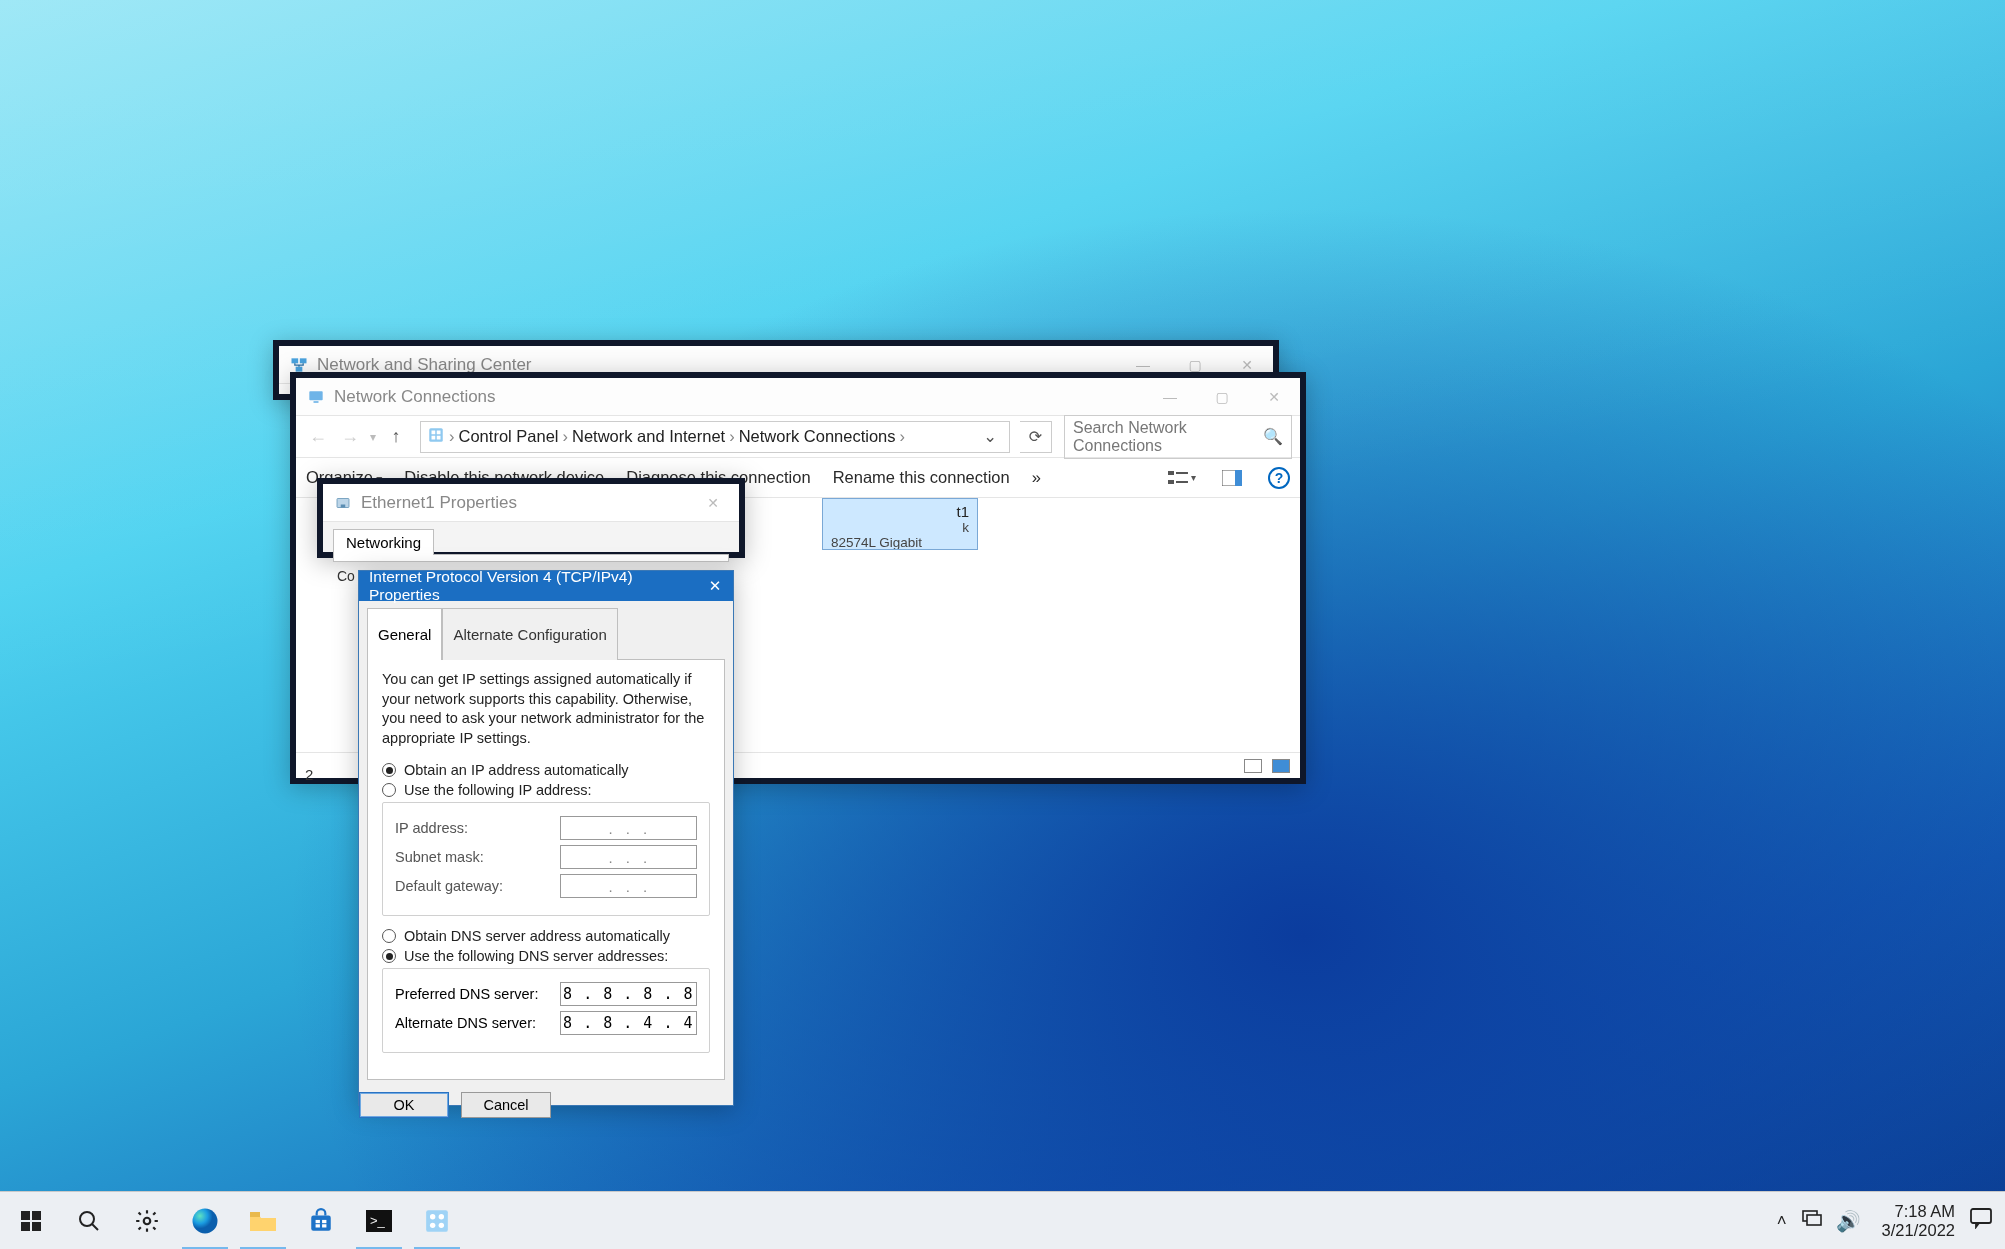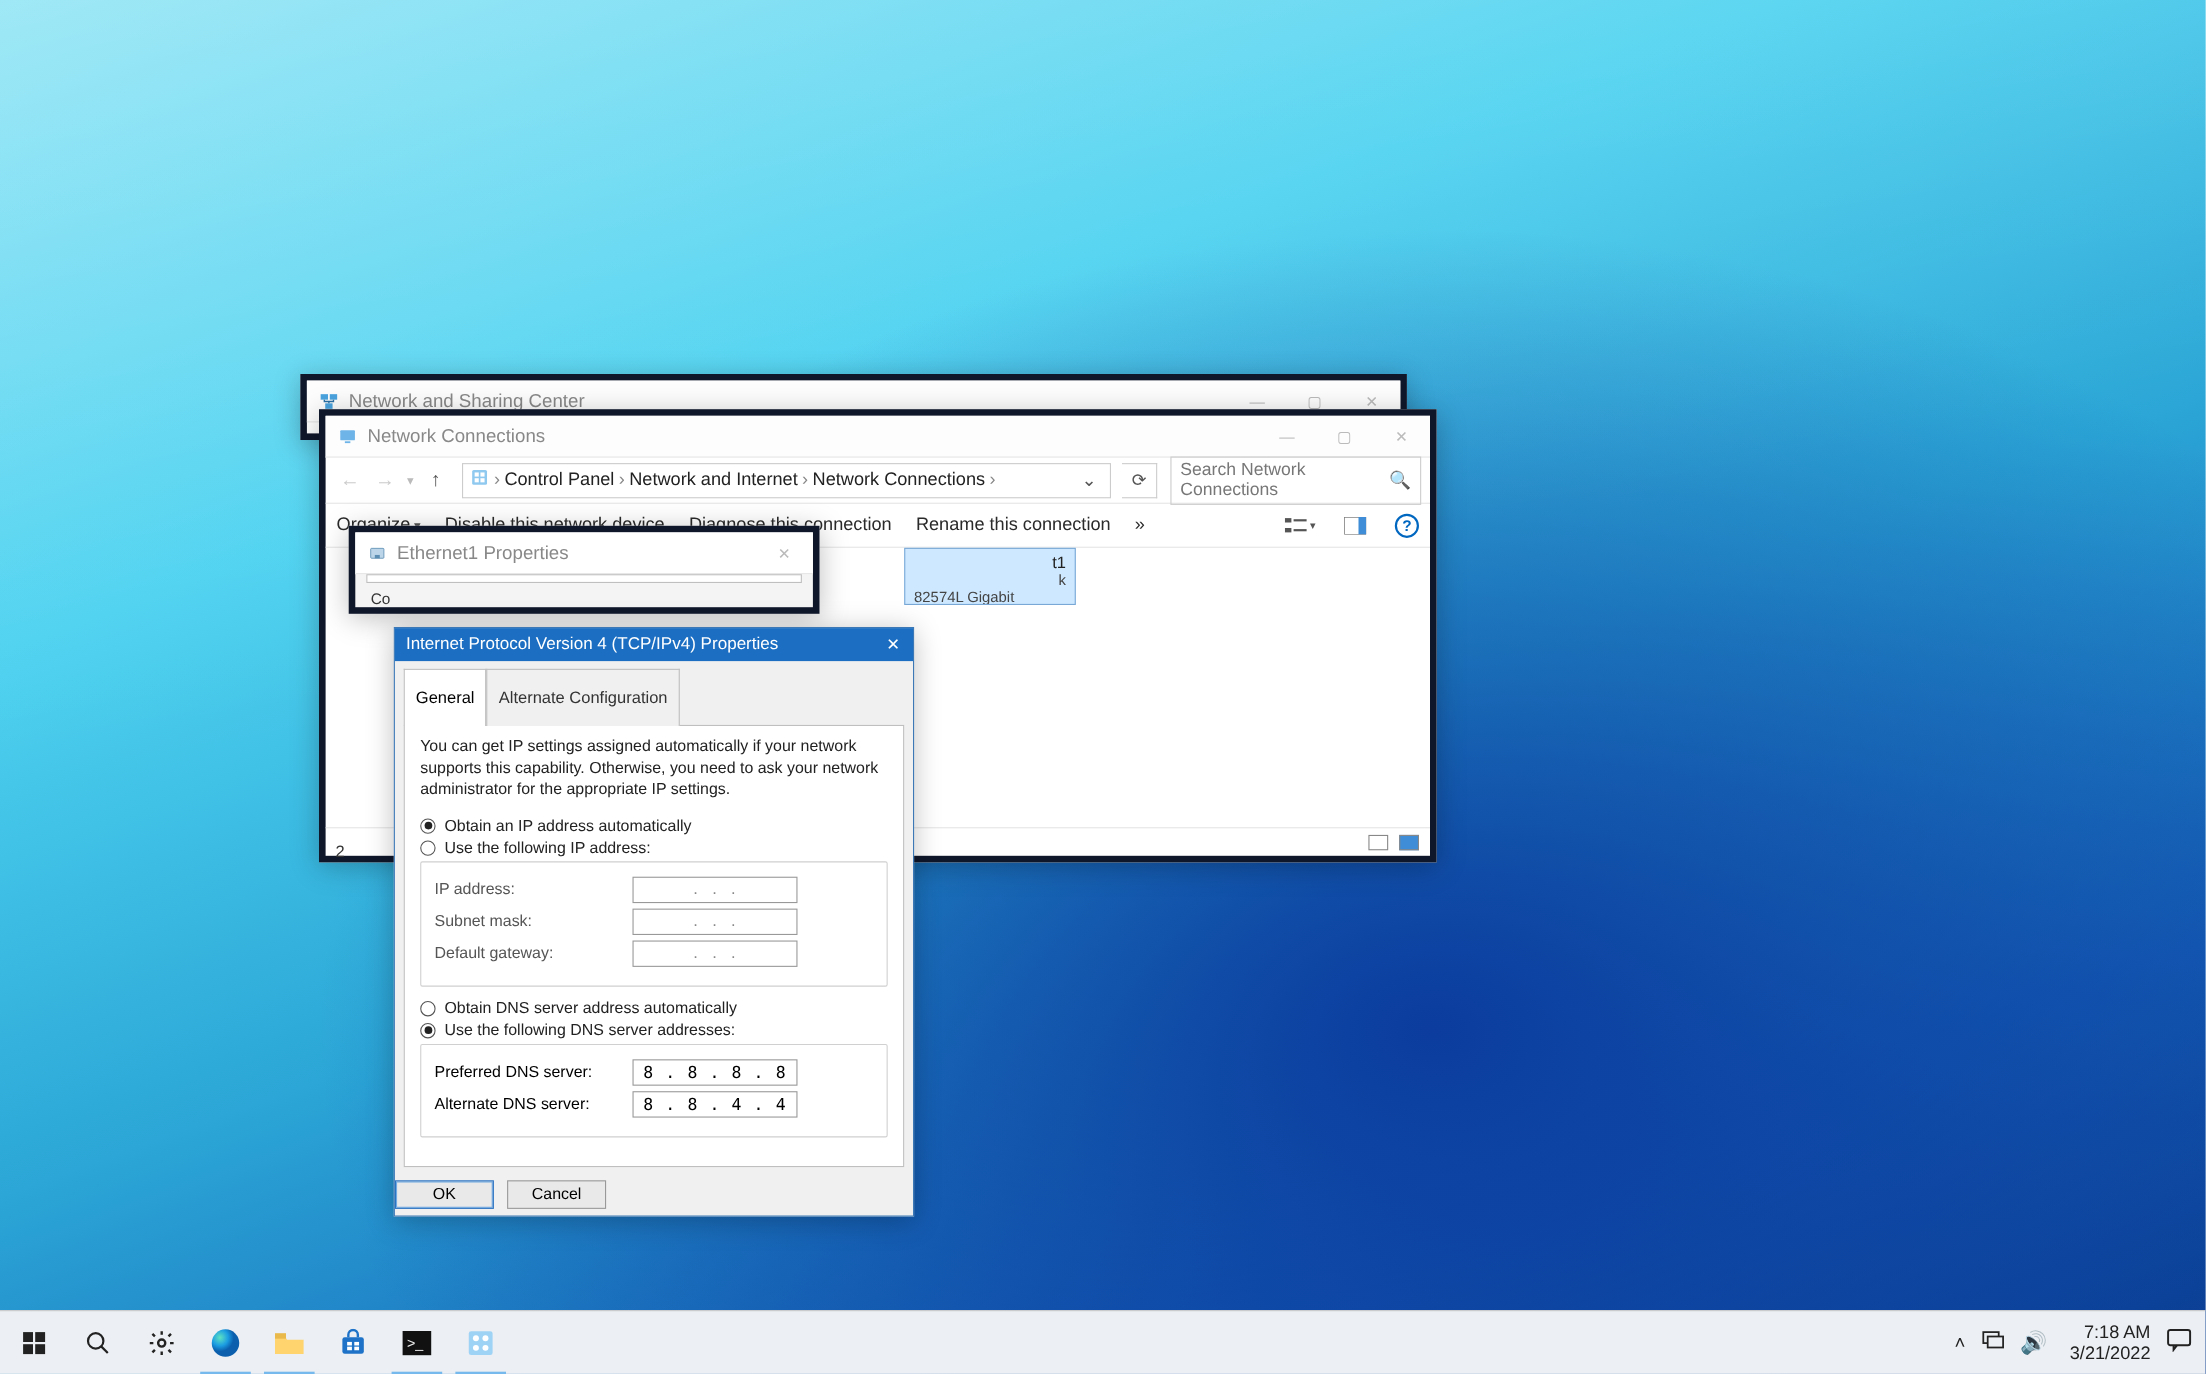--- a/index.html
+++ b/index.html
@@ -85,21 +85,21 @@
 #w-eth .titlebar { background:#fff; }
 #w-eth .tabs { padding:6px 10px 0 10px; }
 .tab {
   display:inline-block; padding:4px 12px; font-size:15px; background:#fff;
   border:1px solid #bfbfbf; border-bottom:none; position:relative; top:1px;
 }
 #w-eth .body { background:#fff; border:1px solid #bfbfbf; margin:0 10px; height:8px;}
 #w-eth small { font-size:14px; color:#333; padding:6px 14px; display:block;}
 
 
-#w-ip { left: 358px; top: 570px; width: 473px; height: 536px; background:#f0f0f0; border:1px solid #3b78b5;}
+#w-ip { left: 358px; top: 570px; width: 376px; height: 536px; background:#f0f0f0; border:1px solid #3b78b5;}
 #w-ip .titlebar {
   background:#1b6ec2; color:#fff; height:30px; font-size:15.5px; border:none;
 }
 #w-ip .titlebar .winctrls .btn { width:36px; color:#fff; font-size:15px;}
 #w-ip .tabs { padding:6px 8px 0 8px; font-size:14.5px;}
 #w-ip .tab { padding:17px 10px; }
 #w-ip .tab.inactive { background:#f0f0f0; color:#333; }
 #w-ip .panel { background:#fff; border:1px solid #bfbfbf; margin:0 8px 8px 8px; padding:10px 14px 14px 14px; font-size:14.5px; color:#222;}
 #w-ip .intro { line-height:1.35; margin-bottom:14px;}
 .radio-row { display:flex; align-items:center; gap:8px; margin:4px 0;}
@@ -272,20 +272,23 @@
             <rect x="4" y="6" width="16" height="12" rx="1" fill="#bcd5e8" stroke="#5b8db2"></rect>
             <rect x="9" y="14" width="6" height="4" fill="#5b8db2"></rect>
           </svg>
       </span>
       <span>Ethernet1 Properties</span>
     </div>
     <div class="winctrls">
       <div class="btn close">✕</div>
     </div>
   </div>
+  <div class="tabs">
+    <span class="tab">Networking</span>
+  </div>
   <div class="body"></div>
   <small>Co</small>
 </div>
 
 <div id="w-ip" class="win">
   <div class="titlebar">
     <div class="left">
       <span>Internet Protocol Version 4 (TCP/IPv4) Properties</span>
     </div>
     <div class="winctrls">

